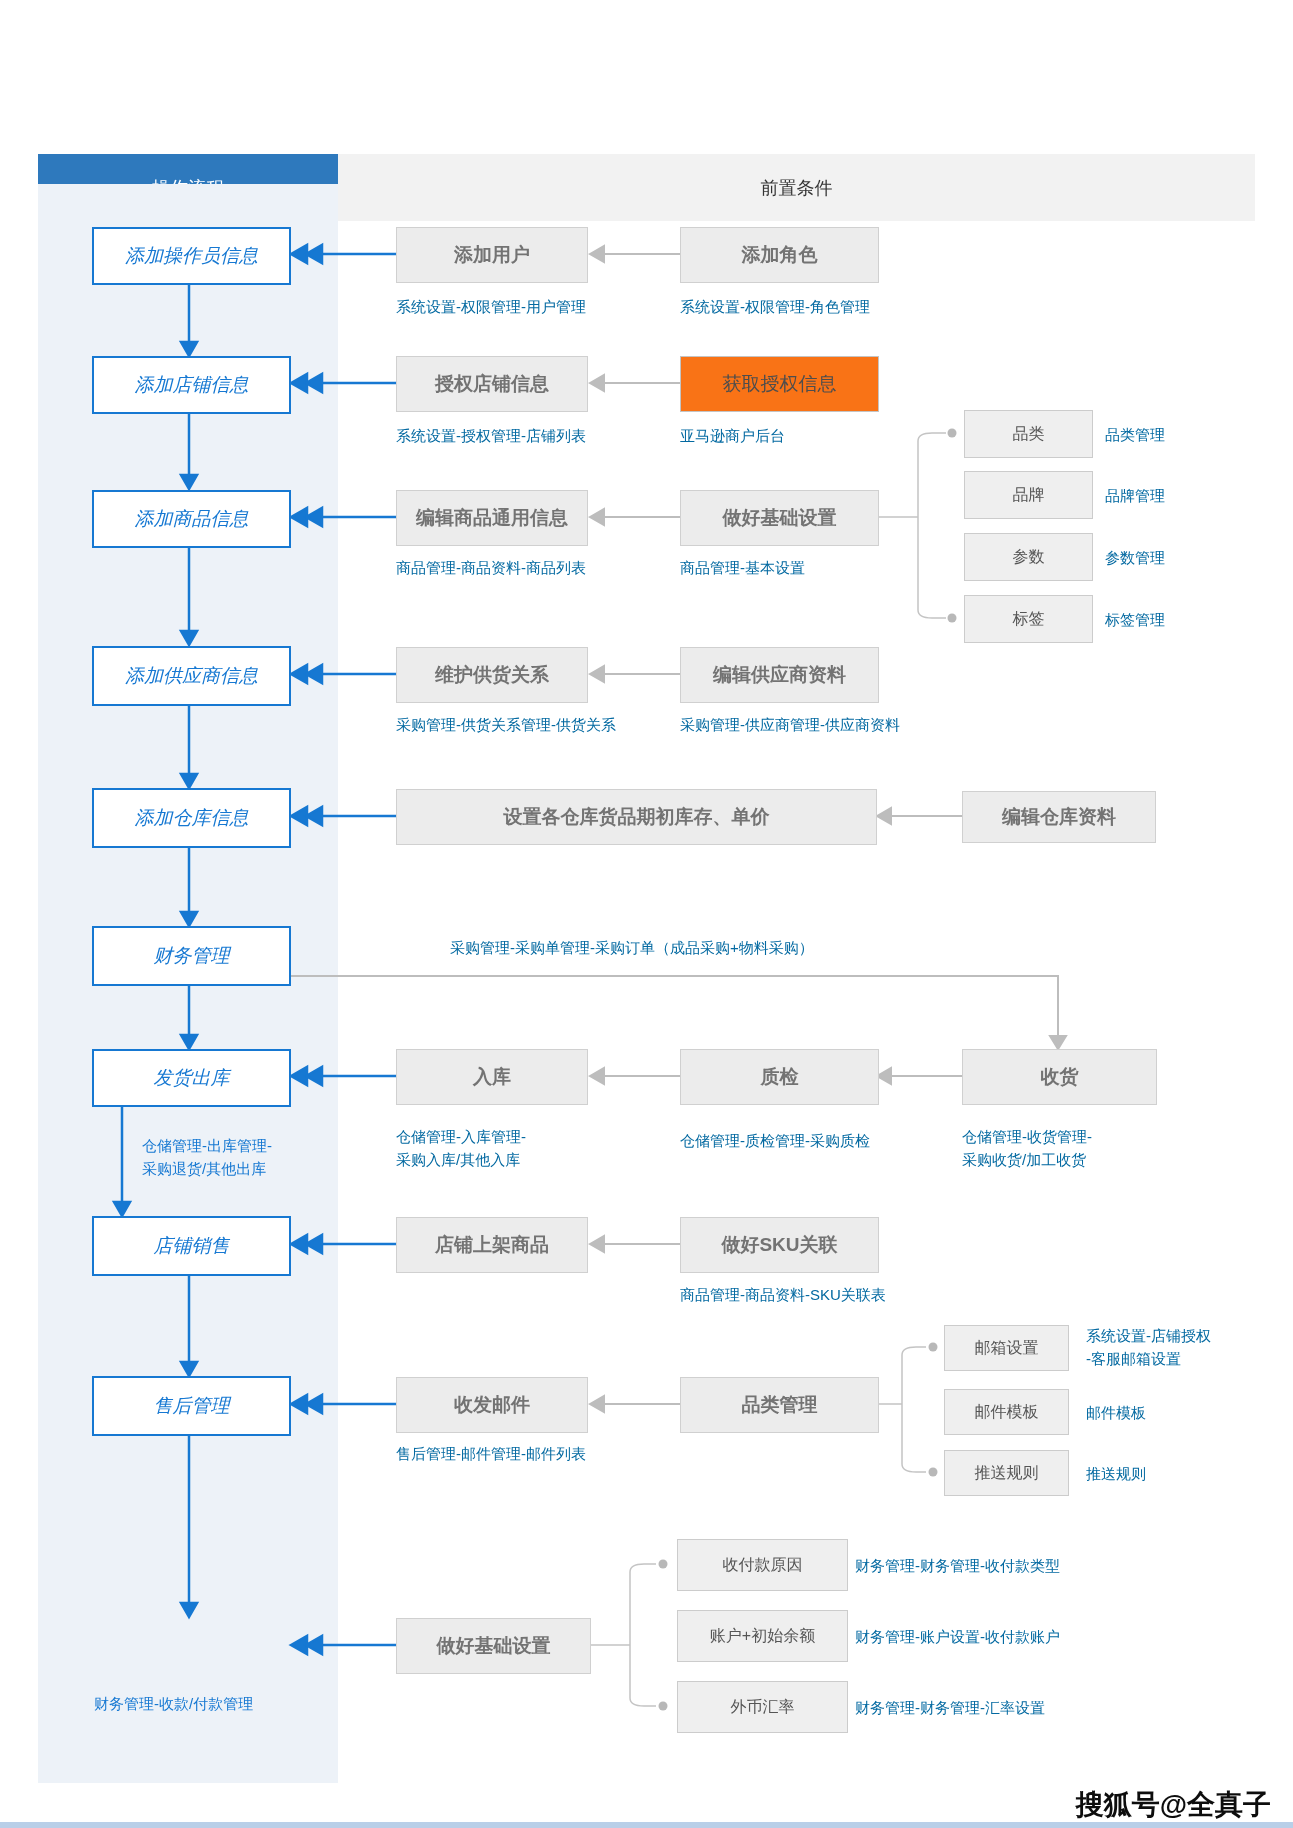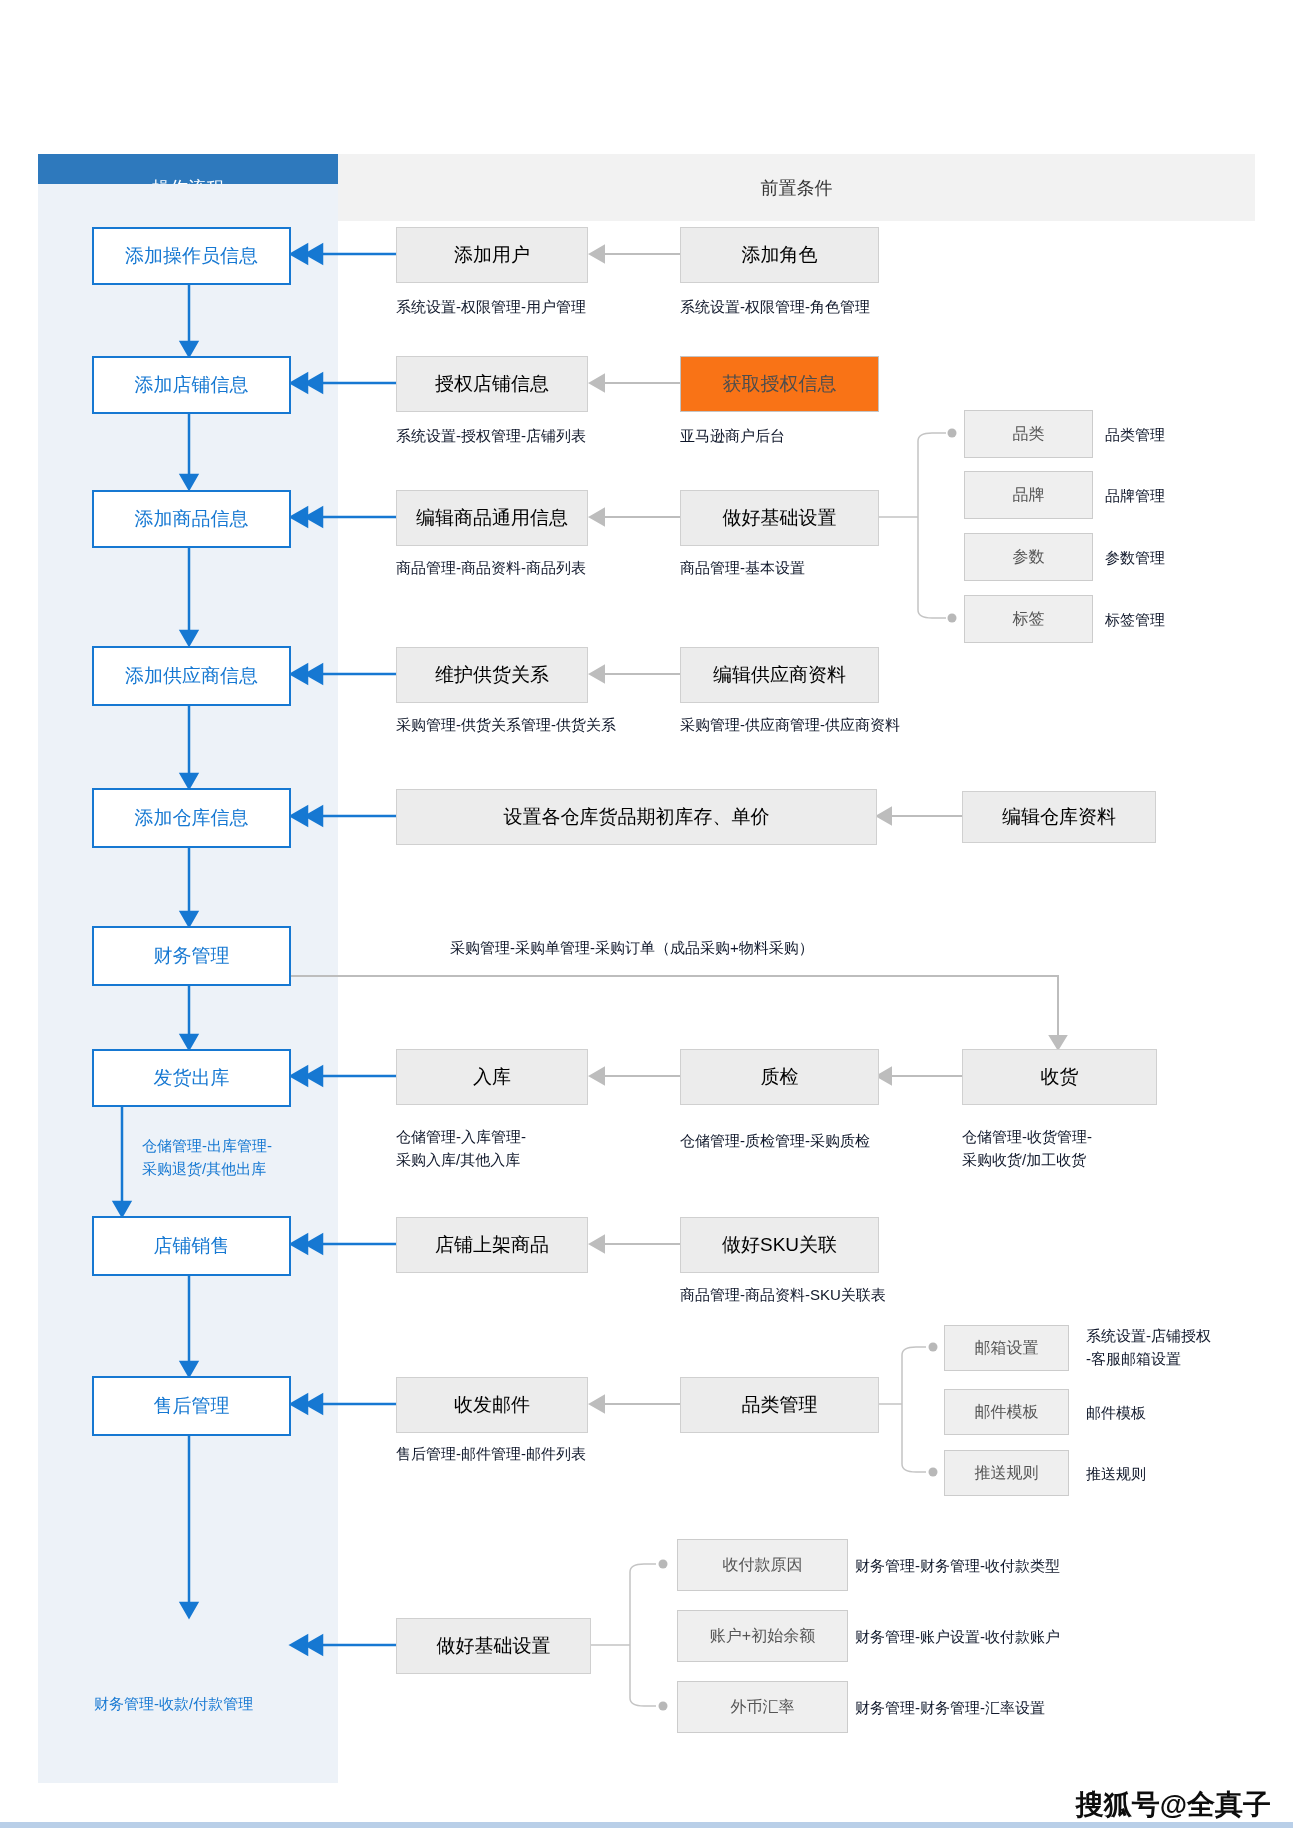--- a/index.html
+++ b/index.html
@@ -7,28 +7,28 @@
         font-family:"Liberation Sans","DejaVu Sans",sans-serif;}
   #title{position:absolute;left:0;top:52px;width:1112px;text-align:center;
          font-size:27px;font-weight:bold;color:#1a1a1a;letter-spacing:1px;}
   .hdr{position:absolute;display:flex;align-items:center;justify-content:center;
        font-size:18px;margin-top:37px;}
   #hdr-left{left:38px;top:117px;width:300px;height:67px;background:#2e79bd;color:#ffffff;}
   #hdr-right{left:338px;top:117px;width:917px;height:67px;background:#f2f2f2;color:#333333;}
   #left-panel{position:absolute;left:38px;top:184px;width:300px;height:1599px;background:#edf2f8;}
   svg.wires{position:absolute;left:0;top:0;}
   .step{position:absolute;display:flex;align-items:center;justify-content:center;
-        background:#ffffff;border:2px solid #1678d2;color:#1678d2;font-size:19px;}
+        background:#ffffff;border:2px solid #1678d2;color:#1678d2;font-size:19px;font-style:italic;}
   .gbox{position:absolute;display:flex;align-items:center;justify-content:center;
-        background:#ececec;border:1px solid #d0d0d0;color:#000000;font-size:19px;}
+        background:#ececec;border:1px solid #d0d0d0;color:#737373;font-size:19px;font-weight:bold;}
   .wbox{position:absolute;display:flex;align-items:center;justify-content:center;
         background:#f97316;border:1px solid #c4c4c4;color:#4d4d4d;font-size:19px;}
   .sbox{position:absolute;display:flex;align-items:center;justify-content:center;
         background:#efefef;border:1px solid #cccccc;color:#555555;font-size:16px;}
-  .cap{position:absolute;color:#0f172a;font-size:15px;line-height:23px;white-space:nowrap;}
+  .cap{position:absolute;color:#0369a1;font-size:15px;line-height:23px;white-space:nowrap;}
   .note{position:absolute;color:#1678d2;font-size:15px;line-height:23px;white-space:nowrap;}
   #watermark{position:absolute;right:22px;top:1786px;font-size:28px;font-weight:bold;color:#0d0d0d;}
   #bottom-bar{position:absolute;left:0;top:1822px;width:1293px;height:6px;background:#b9cfe8;}
 </style>
 </head>
 <body>
 
 <div id="page">
 
 

